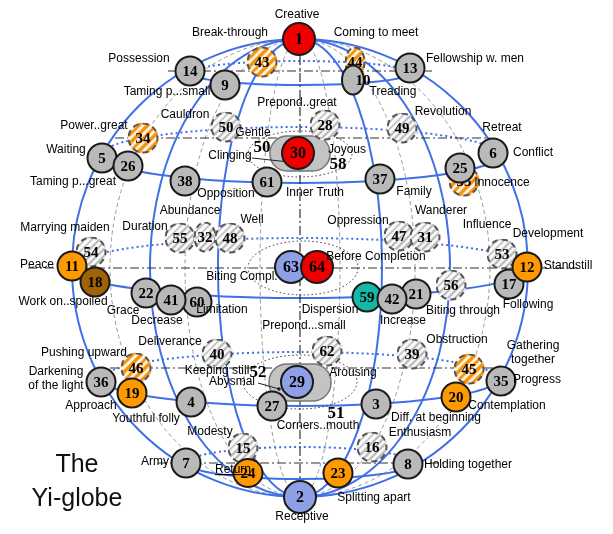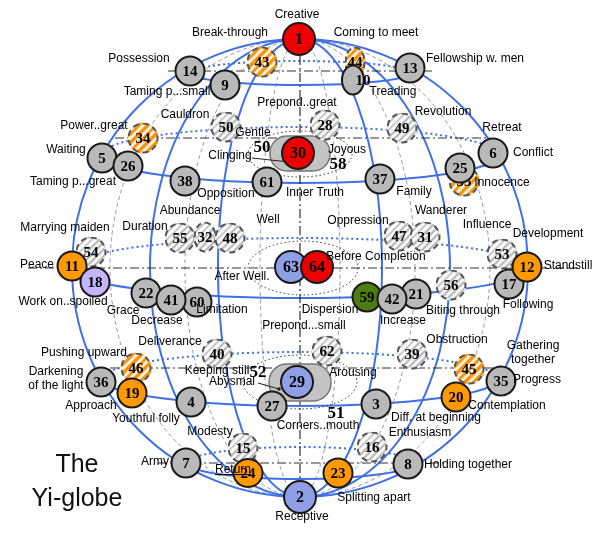--- a/index.html
+++ b/index.html
@@ -90,21 +90,21 @@
       <div class="nlabel" style="left: 502px; top: 128px;">Retreat</div>
       <div class="node hatched" style="width: 31px; height: 31px; background-image: repeating-linear-gradient(135deg, rgb(181, 181, 181) 0px, rgb(181, 181, 181) 2px, rgb(251, 251, 251) 2px, rgb(251, 251, 251) 5px); left: 91px; top: 252px; position: absolute;">54</div>
       <div class="nlabel" style="left: 65px; top: 228px;">Marrying maiden</div>
       <div class="node hatched" style="width: 31px; height: 31px; background-image: repeating-linear-gradient(135deg, rgb(181, 181, 181) 0px, rgb(181, 181, 181) 2px, rgb(251, 251, 251) 2px, rgb(251, 251, 251) 5px); left: 502px; top: 254px; position: absolute;">53</div>
       <div class="nlabel" style="left: 548px; top: 234px;">Development</div>
       <div class="node hatched" style="width: 31px; height: 31px; background-image: repeating-linear-gradient(135deg, rgb(181, 181, 181) 0px, rgb(181, 181, 181) 2px, rgb(251, 251, 251) 2px, rgb(251, 251, 251) 5px); left: 180px; top: 238px; position: absolute;">55</div>
       <div class="nlabel" style="left: 190px; top: 211px;">Abundance</div>
       <div class="node hatched" style="width: 23px; height: 31px; background-image: repeating-linear-gradient(135deg, rgb(181, 181, 181) 0px, rgb(181, 181, 181) 2px, rgb(251, 251, 251) 2px, rgb(251, 251, 251) 5px); left: 205px; top: 237px; position: absolute;">32</div>
       <div class="nlabel" style="left: 145px; top: 227px;">Duration</div>
       <div class="node hatched" style="width: 31px; height: 31px; background-image: repeating-linear-gradient(135deg, rgb(181, 181, 181) 0px, rgb(181, 181, 181) 2px, rgb(251, 251, 251) 2px, rgb(251, 251, 251) 5px); left: 230px; top: 238px; position: absolute;">48</div>
-      <div class="nlabel" style="left: 268px; top: 220px;">Well</div>
+      <div class="nlabel" style="left: 252px; top: 220px;">Well</div>
       <div class="node hatched" style="width: 31px; height: 31px; background-image: repeating-linear-gradient(135deg, rgb(181, 181, 181) 0px, rgb(181, 181, 181) 2px, rgb(251, 251, 251) 2px, rgb(251, 251, 251) 5px); left: 399px; top: 236px; position: absolute;">47</div>
       <div class="nlabel" style="left: 358px; top: 221px;">Oppression</div>
       <div class="node hatched" style="width: 31px; height: 31px; background-image: repeating-linear-gradient(135deg, rgb(181, 181, 181) 0px, rgb(181, 181, 181) 2px, rgb(251, 251, 251) 2px, rgb(251, 251, 251) 5px); left: 425px; top: 237px; position: absolute;">31</div>
       <div class="nlabel" style="left: 487px; top: 225px;">Influence</div>
       <div class="node hatched" style="width: 31px; height: 31px; background-image: repeating-linear-gradient(135deg, rgb(181, 181, 181) 0px, rgb(181, 181, 181) 2px, rgb(251, 251, 251) 2px, rgb(251, 251, 251) 5px); left: 451px; top: 238px; position: absolute; margin-top: 47px;">56</div>
       <div class="nlabel" style="left: 441px; top: 211px;">Wanderer</div>
       <div class="node hatched" style="width: 31px; height: 31px; background-image: repeating-linear-gradient(135deg, rgb(181, 181, 181) 0px, rgb(181, 181, 181) 2px, rgb(251, 251, 251) 2px, rgb(251, 251, 251) 5px); left: 217px; top: 354px; position: absolute;">40</div>
       <div class="nlabel" style="left: 170px; top: 342px;">Deliverance</div>
       <div class="node hatched" style="width: 31px; height: 31px; background-image: repeating-linear-gradient(135deg, rgb(181, 181, 181) 0px, rgb(181, 181, 181) 2px, rgb(251, 251, 251) 2px, rgb(251, 251, 251) 5px); left: 327px; top: 351px; position: absolute;">62</div>
       <div class="nlabel" style="left: 304px; top: 326px;">Prepond...small</div>
@@ -143,40 +143,40 @@
       <div class="node" style="width: 31px; height: 31px; background: rgb(185, 185, 185); left: 493px; top: 153px; position: absolute;">6</div>
       <div class="nlabel" style="left: 533px; top: 153px;">Conflict</div>
       <div class="node" style="width: 34px; height: 34px; font-size: 16px; background: rgb(238, 0, 0); left: 298px; top: 153px; position: absolute;">30</div>
       <div class="nlabel" style="left: 230px; top: 156px;">Clinging</div>
       <span class="numfloat" style="left: 262px; top: 147px; position: absolute;">50</span>
       <div class="nlabel" style="left: 253px; top: 133px;">Gentle</div>
       <span class="numfloat" style="left: 338px; top: 164px; position: absolute;">58</span>
       <div class="nlabel" style="left: 347px; top: 150px;">Joyous</div>
       <div class="node" style="width: 31px; height: 31px; background: rgb(255, 153, 0); left: 72px; top: 266px; position: absolute;">11</div>
       <div class="nlabel" style="left: 37px; top: 265px;">Peace</div>
-      <div class="node" style="width: 31px; height: 31px; background: #c4b5fd; left: 95px; top: 282px; position: absolute; text-align: center;">18</div>
+      <div class="node" style="width: 31px; height: 31px; background: #a16207; left: 95px; top: 282px; position: absolute; text-align: center;">18</div>
       <div class="nlabel" style="left: 63px; top: 302px;">Work on..spoiled</div>
       <div class="node" style="width: 31px; height: 31px; background: rgb(185, 185, 185); left: 146px; top: 293px; position: absolute;">22</div>
       <div class="nlabel" style="left: 123px; top: 311px;">Grace</div>
       <div class="node" style="width: 31px; height: 31px; background: rgb(185, 185, 185); left: 197px; top: 302px; position: absolute;">60</div>
       <div class="nlabel" style="left: 222px; top: 310px;">Limitation</div>
       <div class="node" style="width: 31px; height: 31px; background: rgb(185, 185, 185); left: 171px; top: 300px; position: absolute;">41</div>
       <div class="nlabel" style="left: 157px; top: 321px;">Decrease</div>
-      <div class="node" style="width: 31px; height: 31px; background: #4d7c0f; left: 367px; top: 297px; position: absolute;">59</div>
+      <div class="node" style="width: 31px; height: 31px; background: #14b8a6; left: 367px; top: 297px; position: absolute;">59</div>
       <div class="nlabel" style="left: 330px; top: 310px;">Dispersion</div>
       <div class="node" style="width: 31px; height: 31px; background: rgb(185, 185, 185); left: 416px; top: 294px; position: absolute;">21</div>
       <div class="nlabel" style="left: 463px; top: 311px;">Biting through</div>
       <div class="node" style="width: 31px; height: 31px; background: rgb(185, 185, 185); left: 392px; top: 299px; position: absolute;">42</div>
       <div class="nlabel" style="left: 403px; top: 321px;">Increase</div>
       <div class="node" style="width: 31px; height: 31px; background: rgb(185, 185, 185); left: 509px; top: 284px; position: absolute;">17</div>
       <div class="nlabel" style="left: 528px; top: 305px;">Following</div>
       <div class="node" style="width: 31px; height: 31px; background: rgb(255, 153, 0); left: 527px; top: 267px; position: absolute;">12</div>
       <div class="nlabel" style="left: 568px; top: 266px;">Standstill</div>
       <div class="node" style="width: 34px; height: 34px; font-size: 16px; background: rgb(143, 159, 230); left: 291px; top: 267px; position: absolute;">63</div>
-      <div class="nlabel" style="left: 242px; top: 277px;">After Well.</div>
+      <div class="nlabel" style="left: 242px; top: 277px;">Biting Compl.</div>
       <div class="node" style="width: 34px; height: 34px; font-size: 16px; background: rgb(238, 0, 0); left: 317px; top: 267px; position: absolute;">64</div>
       <div class="nlabel" style="left: 376px; top: 257px;">Before Completion</div>
       <div class="node" style="width: 31px; height: 31px; background: rgb(185, 185, 185); left: 101px; top: 382px; position: absolute;">36</div>
       <div class="nlabel" style="left: 56px; top: 379px;">Darkening
 of the light</div>
       <div class="node" style="width: 31px; height: 31px; background: rgb(255, 153, 0); left: 132px; top: 393px; position: absolute;">19</div>
       <div class="nlabel" style="left: 91px; top: 406px;">Approach</div>
       <div class="node" style="width: 31px; height: 31px; background: rgb(185, 185, 185); left: 191px; top: 402px; position: absolute;">4</div>
       <div class="nlabel" style="left: 146px; top: 419px;">Youthful folly</div>
       <div class="node" style="width: 31px; height: 31px; background: rgb(185, 185, 185); left: 272px; top: 406px; position: absolute;">27</div>

